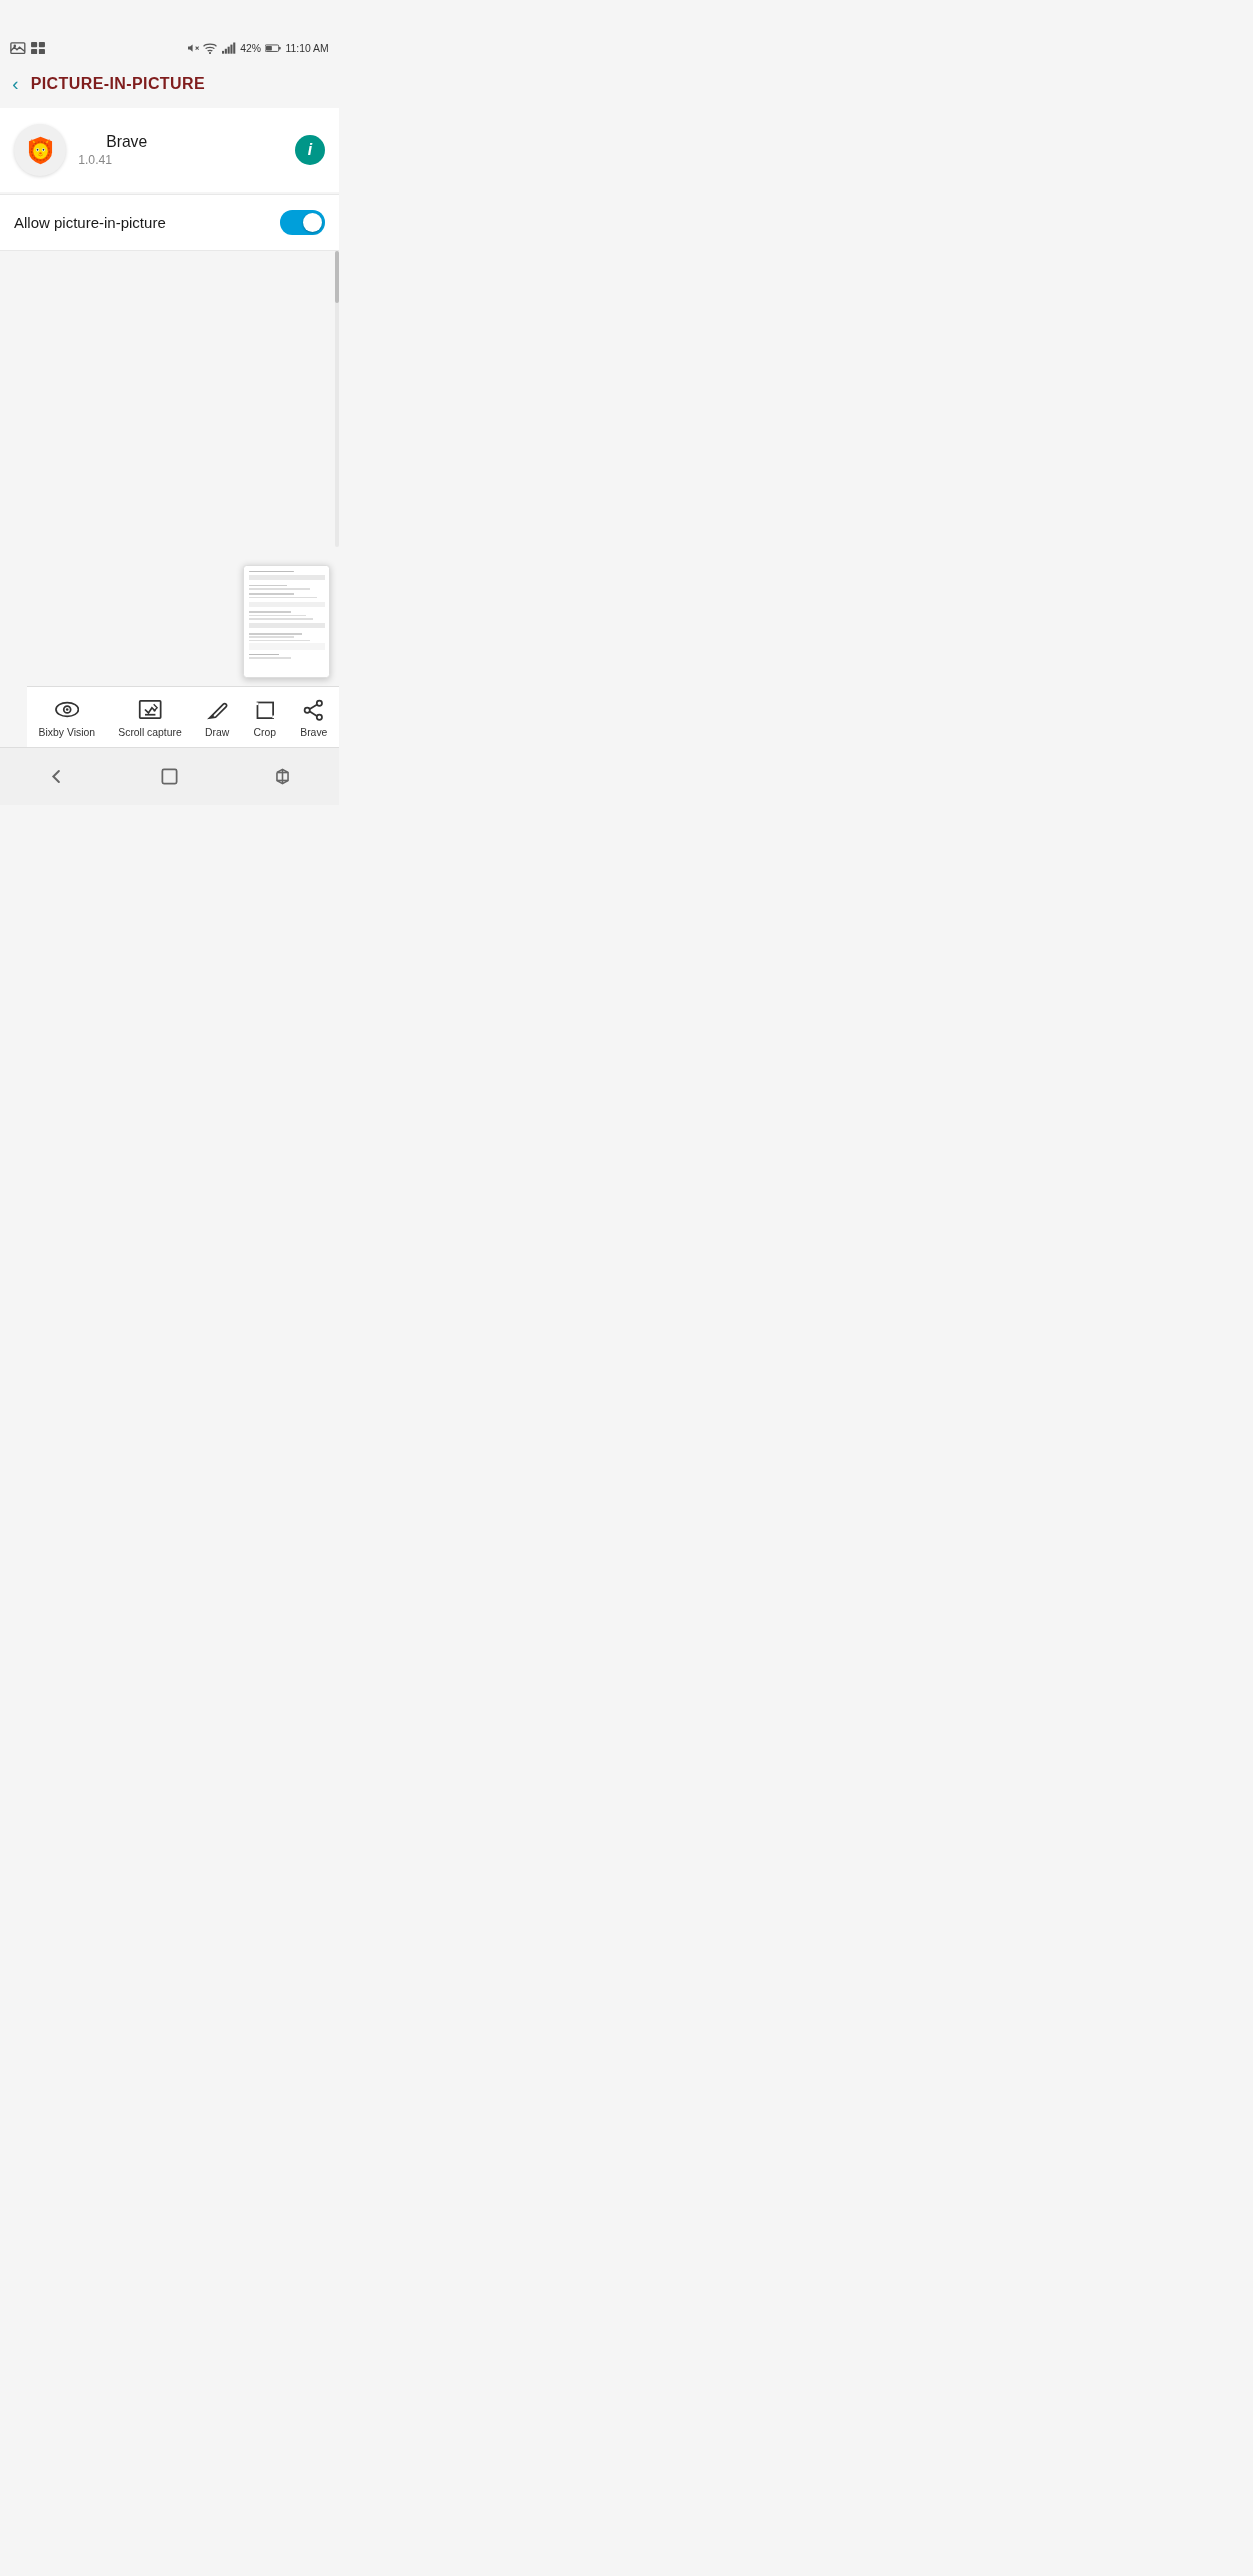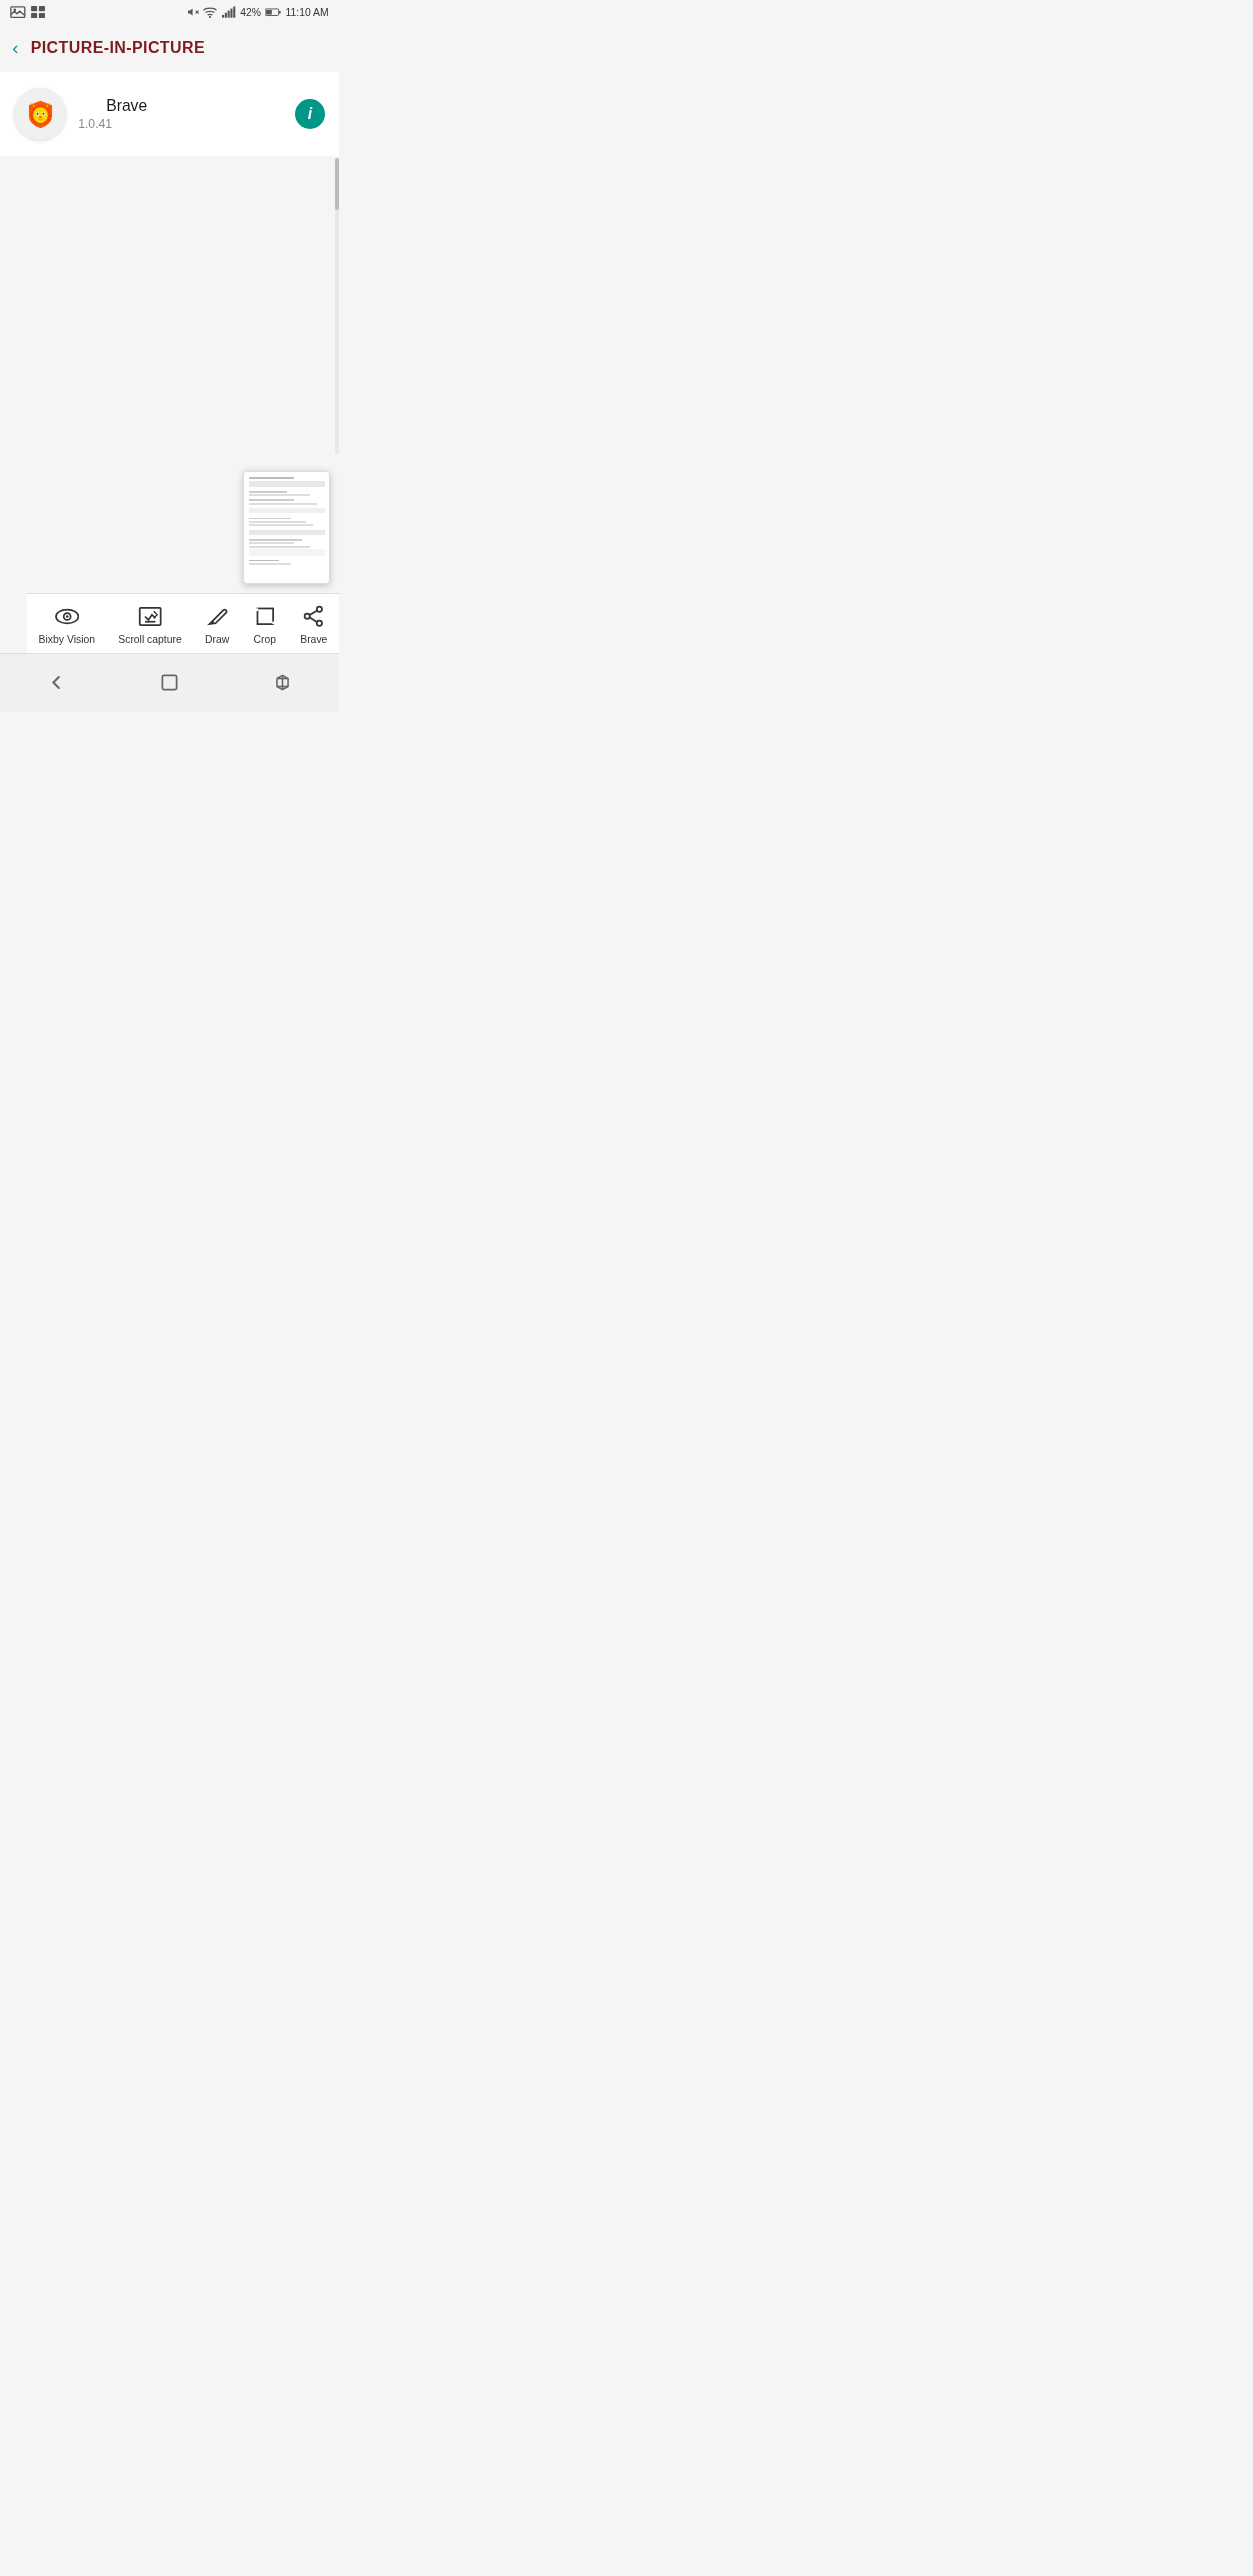--- a/index.html
+++ b/index.html
@@ -19,20 +19,21 @@
     }
 
     
     .status-bar {
       background: #f5f5f5;
       height: 24.4px;
       display: flex;
       align-items: center;
       justify-content: space-between;
       padding: 0 10.4px;
+      margin-top: 36px;
     }
 
     .status-left {
       display: flex;
       gap: 5.2px;
       align-items: center;
     }
 
     .status-right {
       display: flex;
@@ -373,20 +374,24 @@
       <div class="app-text">
         <div class="app-name">Brave</div>
         <div class="app-version">1.0.41</div>
       </div>
     </div>
     <div class="info-btn">
       <span>i</span>
     </div>
   </div>
 
+  <div class="toggle-section">
+    <span class="toggle-label">Allow picture-in-picture</span>
+    <div class="toggle-switch"></div>
+  </div>
 
 
   <div class="spacer">
 
     <div class="scrollbar-track" style="position:absolute;right:0;top:0;width:4.4px;height:100%;background:#e8e8e8;border-radius:2.6px;">
       <div class="scrollbar-thumb"></div>
     </div>
   </div>
 
   <div class="thumb-area">

